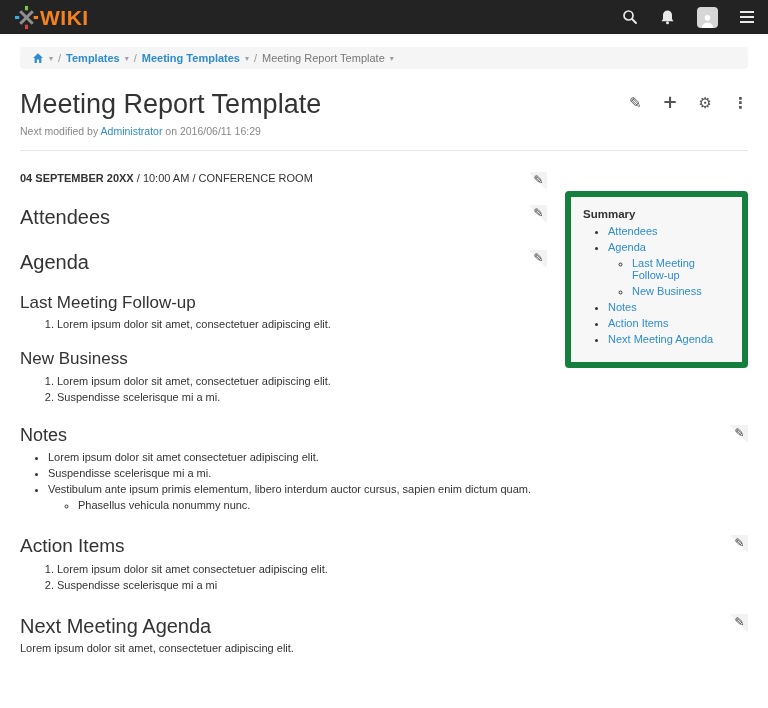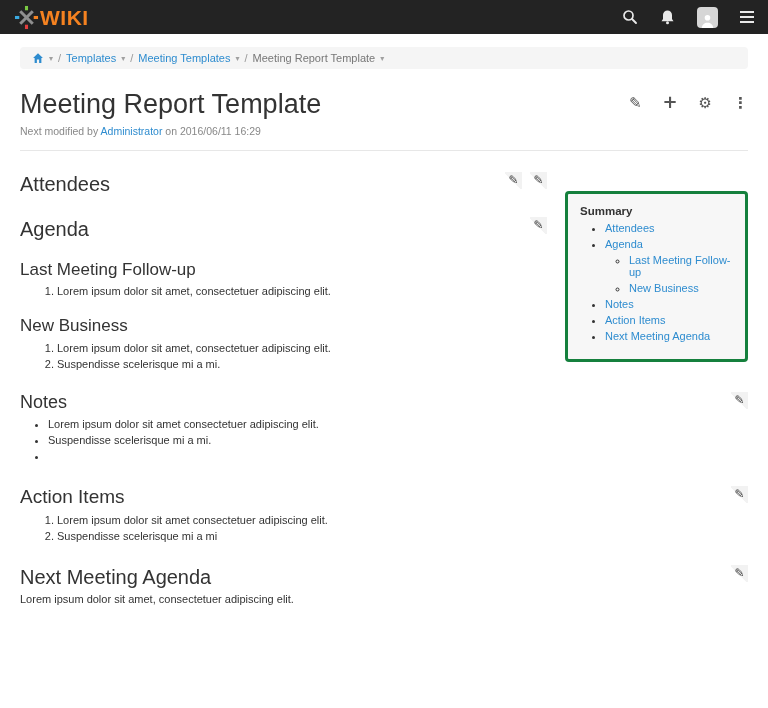--- a/index.html
+++ b/index.html
@@ -21,21 +21,21 @@
   .topbar-actions { display:flex; align-items:center; gap:22px; }
   .topbar-btn { background:none; border:none; padding:0; cursor:pointer; display:flex; align-items:center; }
   .avatar-box { width:21px; height:21px; border-radius:4px; background:#d6d6d6; display:flex; align-items:flex-end; justify-content:center; overflow:hidden; }
 
   
   .crumb-wrap { padding:13px 20px 8px; }
   .breadcrumb {
     background:#f5f5f5; border-radius:4px; padding:5px 12px;
     display:flex; align-items:center; gap:5px; font-size:11px; color:#999;
   }
-  .breadcrumb a { color:#2e8ccf; font-weight:400; }
+  .breadcrumb a { color:#2e8ccf; font-weight:700; }
   .crumb-current { color:#777; }
   .caret { font-size:8px; color:#a0a0a0; }
   .crumb-sep { color:#999; }
 
   
   .title-row { display:flex; align-items:flex-start; justify-content:space-between; margin:12px 20px 0; }
   .page-title { font-size:27px; font-weight:400; color:#333; margin:0; line-height:1.15; }
   .doc-actions { display:flex; align-items:center; gap:21px; margin-top:6px; }
   .action-btn { background:none; border:none; padding:0; cursor:pointer; color:#555; font-size:15px; line-height:1; font-family:"DejaVu Sans", sans-serif; }
   .action-btn.add { font-size:18px; font-weight:700; margin-top:-2px; }
@@ -61,21 +61,21 @@
   h2.doc-h2-next { font-size:20px; font-weight:400; margin:23px 0 4px; line-height:1.2; }
   .content p { margin:3px 0; font-size:11px; }
   .content ol { margin:5px 0; padding-left:37px; }
   .content ul { margin:5px 0; padding-left:28px; }
   .content li { margin:4px 0; font-size:11px; }
   .content ul ul { list-style:circle; margin:3px 0 0; padding-left:30px; }
 
   
   .summary-panel {
     float:right; width:183px; margin:19px 0 14px 18px;
-    background:#f7f7f7; border:3px solid #15803d; border-radius:4px;
+    background:#f7f7f7; border:6px solid #15803d; border-radius:4px;
     padding:11px 12px 13px; font-size:11.5px;
   }
   .summary-title { font-weight:700; color:#333; }
   .summary-panel ul { margin:5px 0 0; padding-left:25px; }
   .summary-panel li { margin:4px 0; }
   .summary-panel a { color:#2e8ccf; }
   .summary-panel ul ul { list-style:circle; margin:4px 0 0; padding-left:24px; }
 </style>
 </head>
 <body>
@@ -173,41 +173,45 @@
           <li><a>New Business</a></li>
         </ul>
       </li>
       <li><a>Notes</a></li>
       <li><a>Action Items</a></li>
       <li><a>Next Meeting Agenda</a></li>
     </ul>
   </aside>
 
   <h1 class="doc-h1"><span class="edit-pencil">✎</span></h1>
+  <p class="meeting-info"><b>04 SEPTEMBER 20XX</b><span> / 10:00 AM / CONFERENCE ROOM</span></p>
 
   <h2 class="doc-h2"><span class="edit-pencil">✎</span><span>Attendees</span></h2>
 
   <h2 class="doc-h2"><span class="edit-pencil">✎</span><span>Agenda</span></h2>
 
   <h3 class="doc-h3">Last Meeting Follow-up</h3>
   <ol>
     <li>Lorem ipsum dolor sit amet, consectetuer adipiscing elit.</li>
   </ol>
 
   <h3 class="doc-h3">New Business</h3>
   <ol>
     <li>Lorem ipsum dolor sit amet, consectetuer adipiscing elit.</li>
     <li>Suspendisse scelerisque mi a mi.</li>
   </ol>
 
   <h2 class="doc-h2-notes"><span class="edit-pencil">✎</span><span>Notes</span></h2>
   <ul>
     <li>Lorem ipsum dolor sit amet consectetuer adipiscing elit.</li>
     <li>Suspendisse scelerisque mi a mi.</li>
-    <li>
+    <li><span>Vestibulum ante ipsum primis elementum, libero interdum auctor cursus, sapien enim dictum quam.</span>
+      <ul>
+        <li>Phasellus vehicula nonummy nunc.</li>
+      </ul>
     </li>
   </ul>
 
   <h2 class="doc-h2-action"><span class="edit-pencil">✎</span><span>Action Items</span></h2>
   <ol>
     <li>Lorem ipsum dolor sit amet consectetuer adipiscing elit.</li>
     <li>Suspendisse scelerisque mi a mi</li>
   </ol>
 
   <h2 class="doc-h2-next"><span class="edit-pencil">✎</span><span>Next Meeting Agenda</span></h2>

